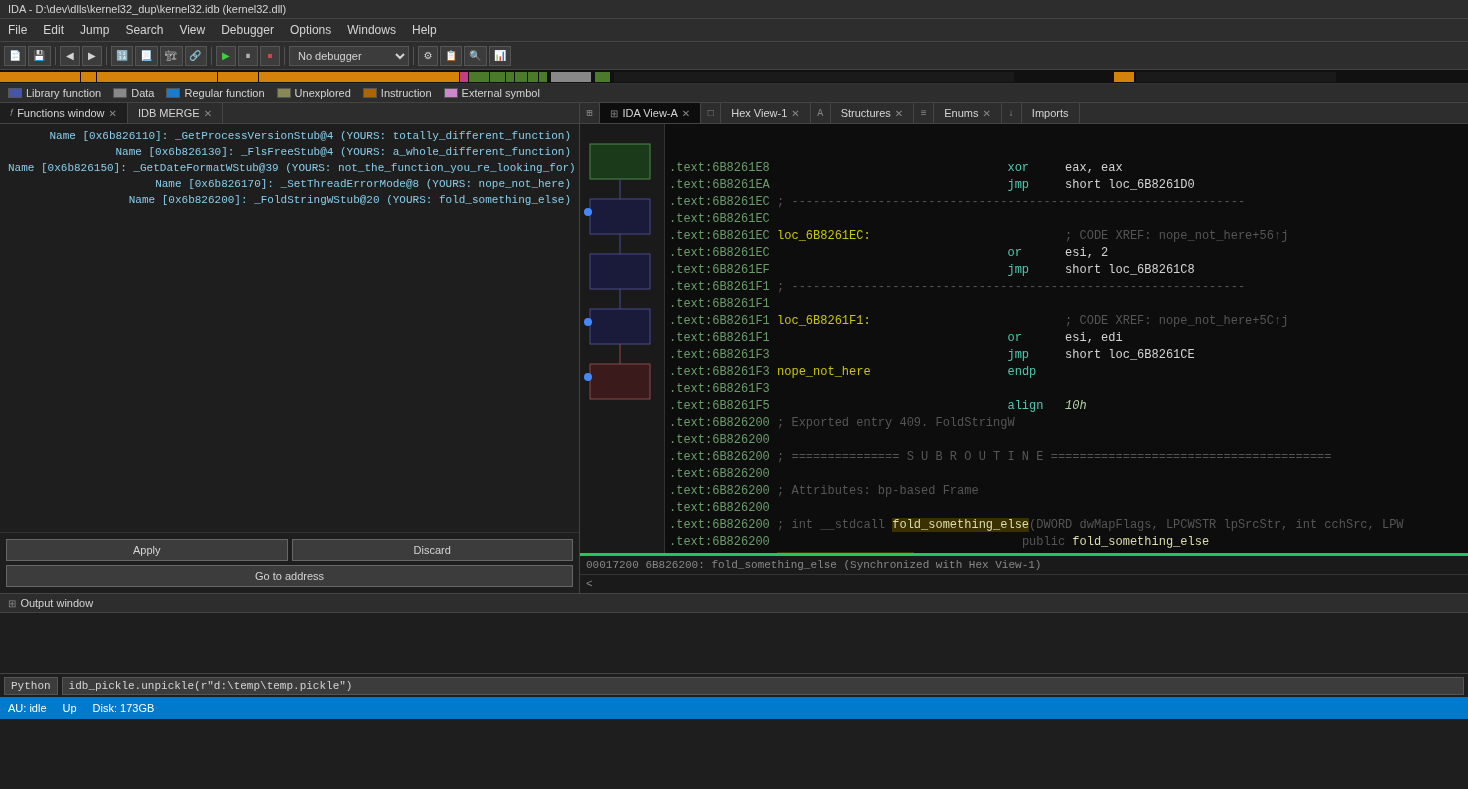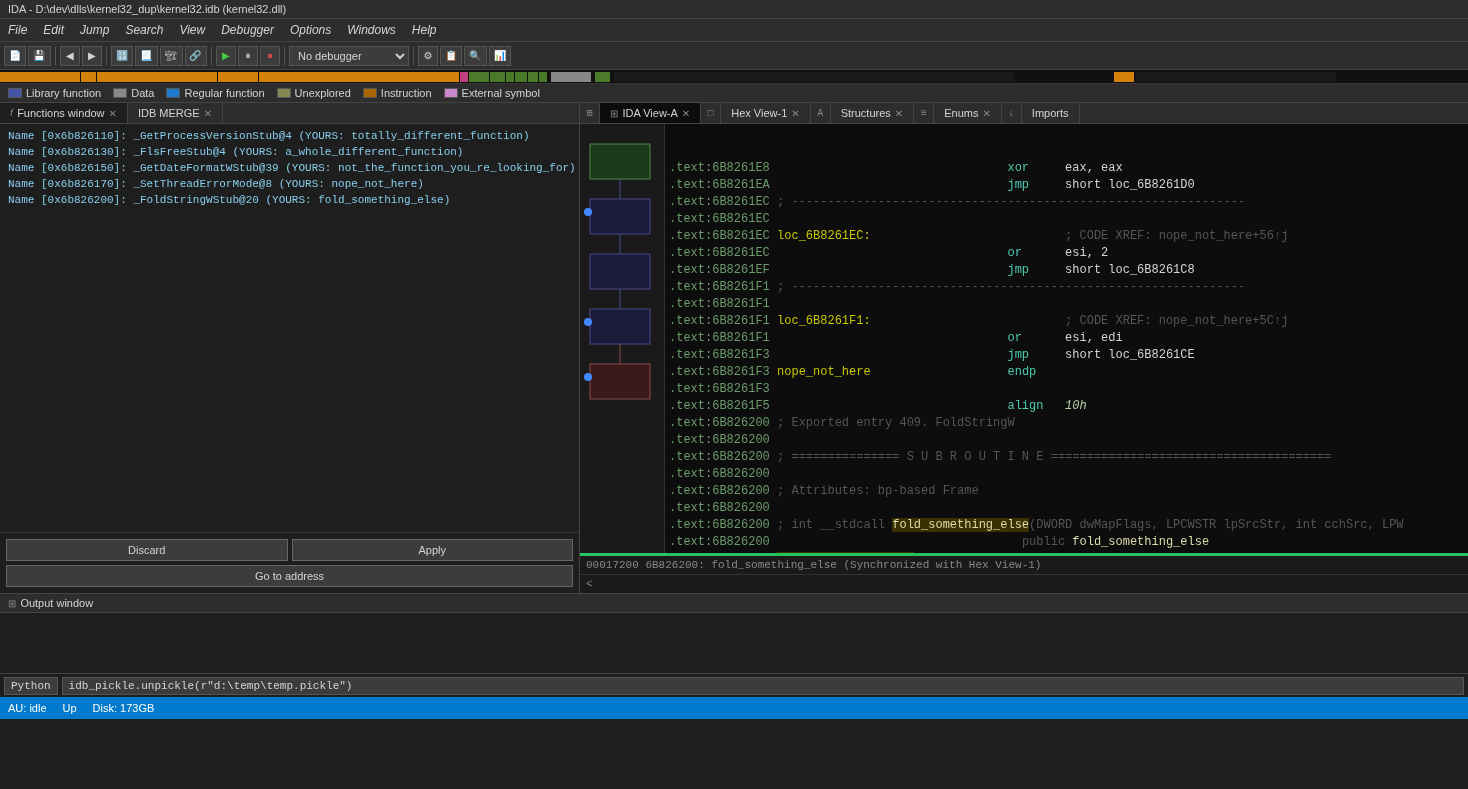--- a/index.html
+++ b/index.html
@@ -2,21 +2,21 @@
 <html><head>
   <meta charset="utf-8">
   <style>
     * { margin: 0; padding: 0; box-sizing: border-box; }
     body { font-family: 'Courier New', monospace; font-size: 11px; background: #1e1e1e; color: #d4d4d4; overflow: hidden; width: 1468px; height: 789px; }
     
     
     #title-bar { background: #2d2d2d; color: #d4d4d4; padding: 3px 8px; font-size: 11px; font-family: Arial, sans-serif; border-bottom: 1px solid #444; }
     
     
-    #menu-bar { background: #2d2d2d; padding: 2px 0; display: flex; font-family: Arial, sans-serif; font-size: 12px; border-bottom: 1px solid #444; font-style: italic; }
+    #menu-bar { background: #2d2d2d; padding: 2px 0; display: flex; font-family: Arial, sans-serif; font-size: 12px; border-bottom: 1px solid #444; }
     .menu-item { padding: 2px 8px; color: #d4d4d4; cursor: pointer; }
     
     
     #toolbar { background: #2d2d2d; padding: 3px 4px; display: flex; align-items: center; gap: 2px; border-bottom: 1px solid #444; min-height: 28px; }
     .tb-btn { background: #3c3c3c; border: 1px solid #555; color: #d4d4d4; padding: 1px 4px; cursor: pointer; font-size: 10px; min-width: 20px; height: 20px; display: flex; align-items: center; justify-content: center; }
     .tb-sep { width: 1px; height: 18px; background: #555; margin: 0 2px; }
     .tb-debugger-select { background: #3c3c3c; border: 1px solid #555; color: #d4d4d4; padding: 1px 4px; font-size: 11px; height: 20px; width: 120px; }
     
     
     #indicator-bar { height: 16px; background: #1e1e1e; border-bottom: 1px solid #444; display: flex; align-items: center; overflow: hidden; position: relative; }
@@ -29,21 +29,21 @@
     
     #main-content { display: flex; height: calc(789px - 140px - 80px); }
     
     
     #left-panel { width: 580px; min-width: 580px; background: #1e1e1e; border-right: 1px solid #444; display: flex; flex-direction: column; }
     .panel-tabs { display: flex; background: #2d2d2d; border-bottom: 1px solid #444; }
     .panel-tab { padding: 4px 10px; font-size: 11px; font-family: Arial, sans-serif; color: #d4d4d4; border-right: 1px solid #444; cursor: pointer; display: flex; align-items: center; gap: 4px; }
     .panel-tab.active { background: #1e1e1e; }
     .panel-tab-close { color: #888; font-size: 10px; cursor: pointer; }
     .panel-content { flex: 1; overflow-y: auto; padding: 4px; }
-    .func-list-item { padding: 2px 4px; font-size: 11px; color: #87ceeb; cursor: pointer; white-space: nowrap; }
+    .func-list-item { padding: 2px 4px; font-size: 11px; color: #87ceeb; cursor: pointer; white-space: nowrap; text-align: right; }
     .panel-btn { flex: 1; background: #3c3c3c; border: 1px solid #666; color: #d4d4d4; padding: 4px 8px; cursor: pointer; font-size: 11px; font-family: Arial, sans-serif; text-align: center; }
     
     
     #right-panel { flex: 1; background: #0d0d0d; display: flex; flex-direction: column; }
     .view-tabs { display: flex; background: #2d2d2d; border-bottom: 1px solid #444; overflow: hidden; }
     .view-tab { padding: 4px 10px; font-size: 11px; font-family: Arial, sans-serif; color: #d4d4d4; border-right: 1px solid #444; cursor: pointer; display: flex; align-items: center; gap: 4px; white-space: nowrap; }
     .view-tab.active { background: #0d0d0d; }
     .view-tab-close { color: #888; font-size: 10px; cursor: pointer; }
     
     
@@ -174,22 +174,22 @@
     <div class="panel-content" style="flex:1; overflow-y:auto; padding:4px; border-bottom:1px solid #333;">
       <div class="func-list-item">Name [0x6b826110]: _GetProcessVersionStub@4 (YOURS: totally_different_function)</div>
       <div class="func-list-item">Name [0x6b826130]: _FlsFreeStub@4 (YOURS: a_whole_different_function)</div>
       <div class="func-list-item">Name [0x6b826150]: _GetDateFormatWStub@39 (YOURS: not_the_function_you_re_looking_for)</div>
       <div class="func-list-item">Name [0x6b826170]: _SetThreadErrorMode@8 (YOURS: nope_not_here)</div>
       <div class="func-list-item">Name [0x6b826200]: _FoldStringWStub@20 (YOURS: fold_something_else)</div>
     </div>
 
     <div style="padding:6px; display:flex; flex-direction:column; gap:4px;">
       <div style="display:flex; gap:4px;">
+        <button class="panel-btn">Apply</button>
         <button class="panel-btn">Discard</button>
-        <button class="panel-btn">Apply</button>
       </div>
       <button class="panel-btn">Go to address</button>
     </div>
   </div>
 
   <div id="right-panel" style="flex:1; background:#0d0d0d; display:flex; flex-direction:column; overflow:hidden;">
 
     <div class="view-tabs">
       <div style="width:20px; background:#2d2d2d; display:flex; align-items:center; justify-content:center; border-right:1px solid #444; cursor:pointer;">
         <span style="font-size:10px; color:#888;">⊞</span>

